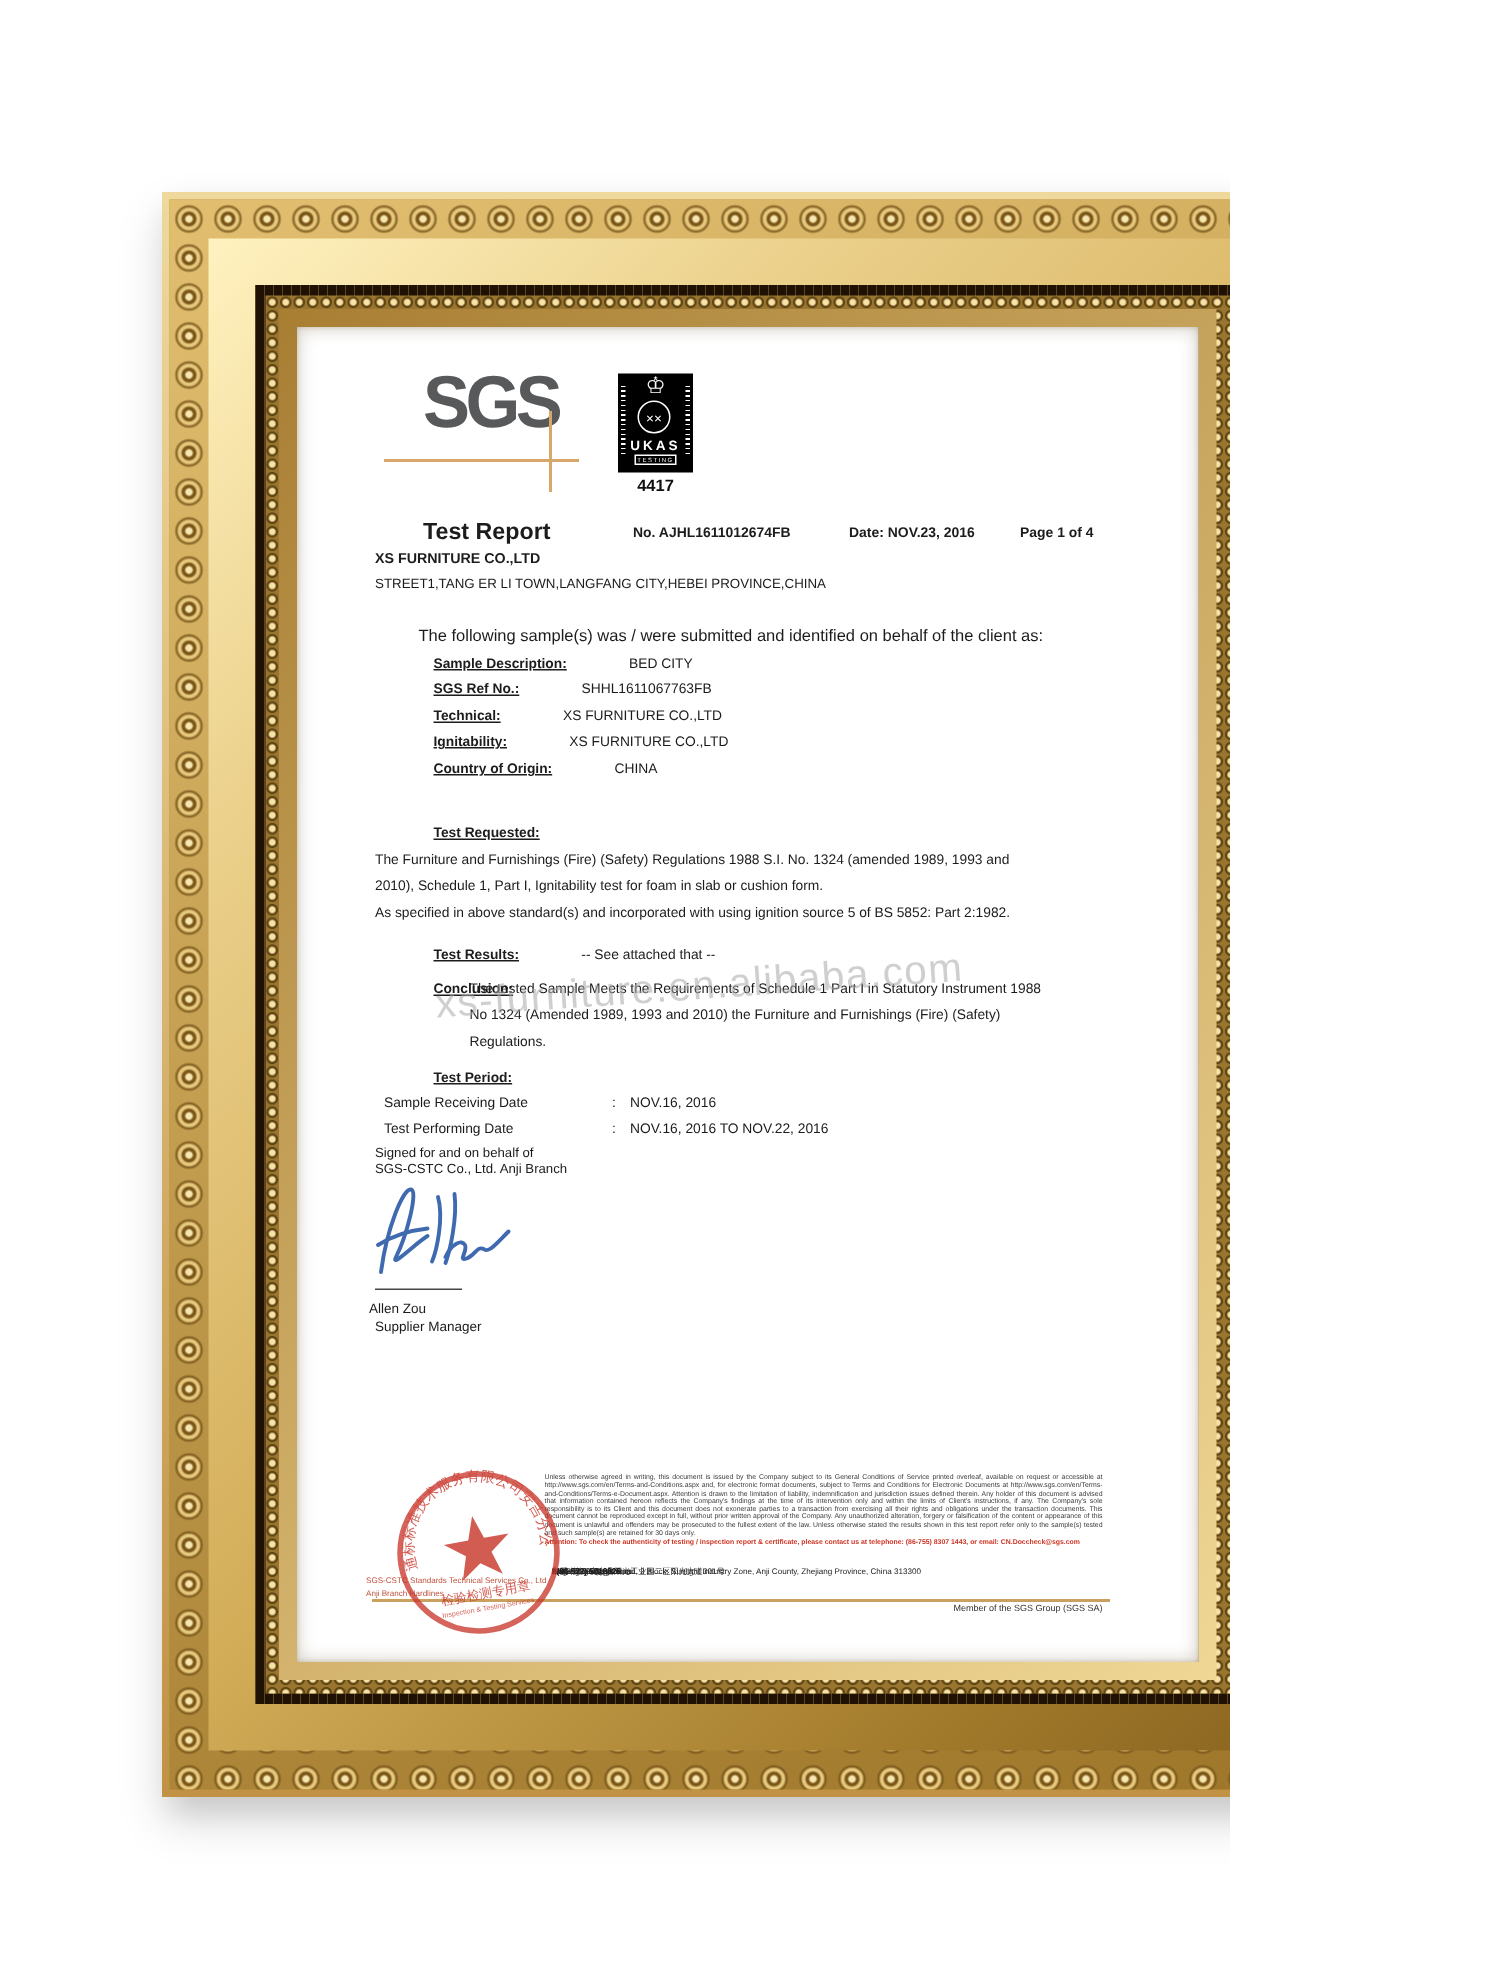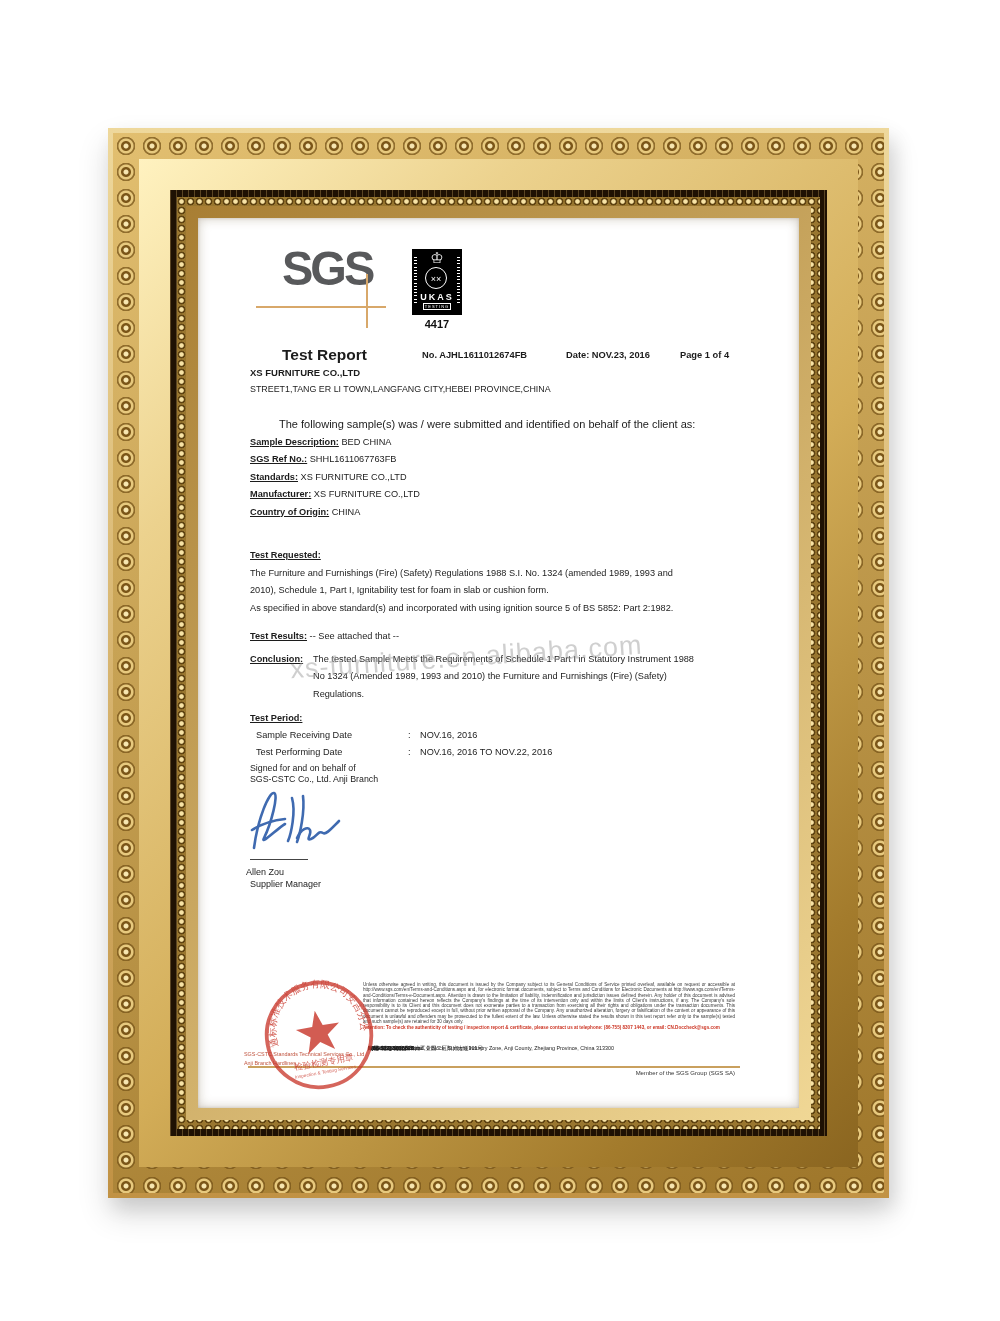--- a/index.html
+++ b/index.html
@@ -1,18 +1,18 @@
 <!DOCTYPE html>
 <html><head>
 <meta charset="utf-8">
 <style>
   * { margin:0; padding:0; box-sizing:border-box; }
   html,body { width:1000px; height:1321px; background:#ffffff;
     font-family:"Liberation Sans", sans-serif; }
-  .stage { position:relative; width:1000px; height:1321px; background:#fff; overflow:hidden;text-decoration:underline; }
+  .stage { position:relative; width:820px; height:1321px; background:#fff; overflow:hidden;text-decoration:underline; }
 
   
   .f1 { position:absolute; left:108px; top:128px; padding:5px;
         background:linear-gradient(180deg,#eed89c,#c19244);
         box-shadow:0 16px 30px rgba(0,0,0,.14), 6px 10px 18px rgba(0,0,0,.10); }
   .f2 { padding:26px; background-color:#b68c3c;
         background-image:
           radial-gradient(circle at 13px 13px, #f7e6b0 0 2px, #7a5518 3px 4.5px, #e7c97e 5.5px 7px, rgba(120,85,25,.75) 8px 9px, transparent 9.5px),
           linear-gradient(160deg,#e2bf70,#9e762a);
         background-size:26px 26px, 100% 100%; }
@@ -53,21 +53,21 @@
   .t-report { left:84px; top:128px; font-size:15.5px; font-weight:bold; }
   .h-no   { left:224px; top:132px; font-size:9.3px; font-weight:bold;text-align:center; }
   .h-date { left:368px; top:132px; font-size:9.3px; font-weight:bold; }
   .h-page { left:482px; top:132px; font-size:9.3px; font-weight:bold; }
 
   .client-name { left:52px; top:149px; font-size:9.5px; font-weight:bold; }
   .client-addr { left:52px; top:166px; font-size:8.9px; }
   .intro { left:52px; top:200px; font-size:11px;margin-left:29px; }
 
   .fieldrow { left:52px; font-size:9.2px; white-space:nowrap; }
-  .fieldrow span { position:static; }
+  .fieldrow span { position:static;margin-left:39px; }
   .lbl { font-weight:bold; text-decoration:underline; }
 
   .secline { left:52px; font-size:9.2px; width:505px; }
 
   .per-name { left:58px; font-size:9.2px; }
   .per-col  { left:210px; font-size:9.2px; }
   .per-val  { left:222px; font-size:9.2px; }
 
   .signed { left:52px; font-size:8.8px; line-height:1.25; }
   .sig-svg { left:50px; top:566px; }
@@ -125,32 +125,32 @@
           <div class="h-no">No. AJHL1611012674FB</div>
           <div class="h-date">Date: NOV.23, 2016</div>
           <div class="h-page">Page 1 of 4</div>
 
           <div class="client-name">XS FURNITURE CO.,LTD</div>
           <div class="client-addr">STREET1,TANG ER LI TOWN,LANGFANG CITY,HEBEI PROVINCE,CHINA</div>
           <div class="intro">The following sample(s) was / were submitted and identified on behalf of the client as:</div>
 
           <div class="fieldrow" style="top:219px">
             <span class="lbl">Sample Description:</span>
-            <span>BED CHINA</span>
+            <span>BED CITY</span>
           </div>
           <div class="fieldrow" style="top:236px">
             <span class="lbl">SGS Ref No.:</span>
             <span>SHHL1611067763FB</span>
           </div>
           <div class="fieldrow" style="top:254px">
-            <span class="lbl">Standards:</span>
+            <span class="lbl">Technical:</span>
             <span>XS FURNITURE CO.,LTD</span>
           </div>
           <div class="fieldrow" style="top:271px">
-            <span class="lbl">Manufacturer:</span>
+            <span class="lbl">Ignitability:</span>
             <span>XS FURNITURE CO.,LTD</span>
           </div>
           <div class="fieldrow" style="top:289px">
             <span class="lbl">Country of Origin:</span>
             <span>CHINA</span>
           </div>
 
           <div class="fieldrow" style="top:332px">
             <span class="lbl">Test Requested:</span>
           </div>

